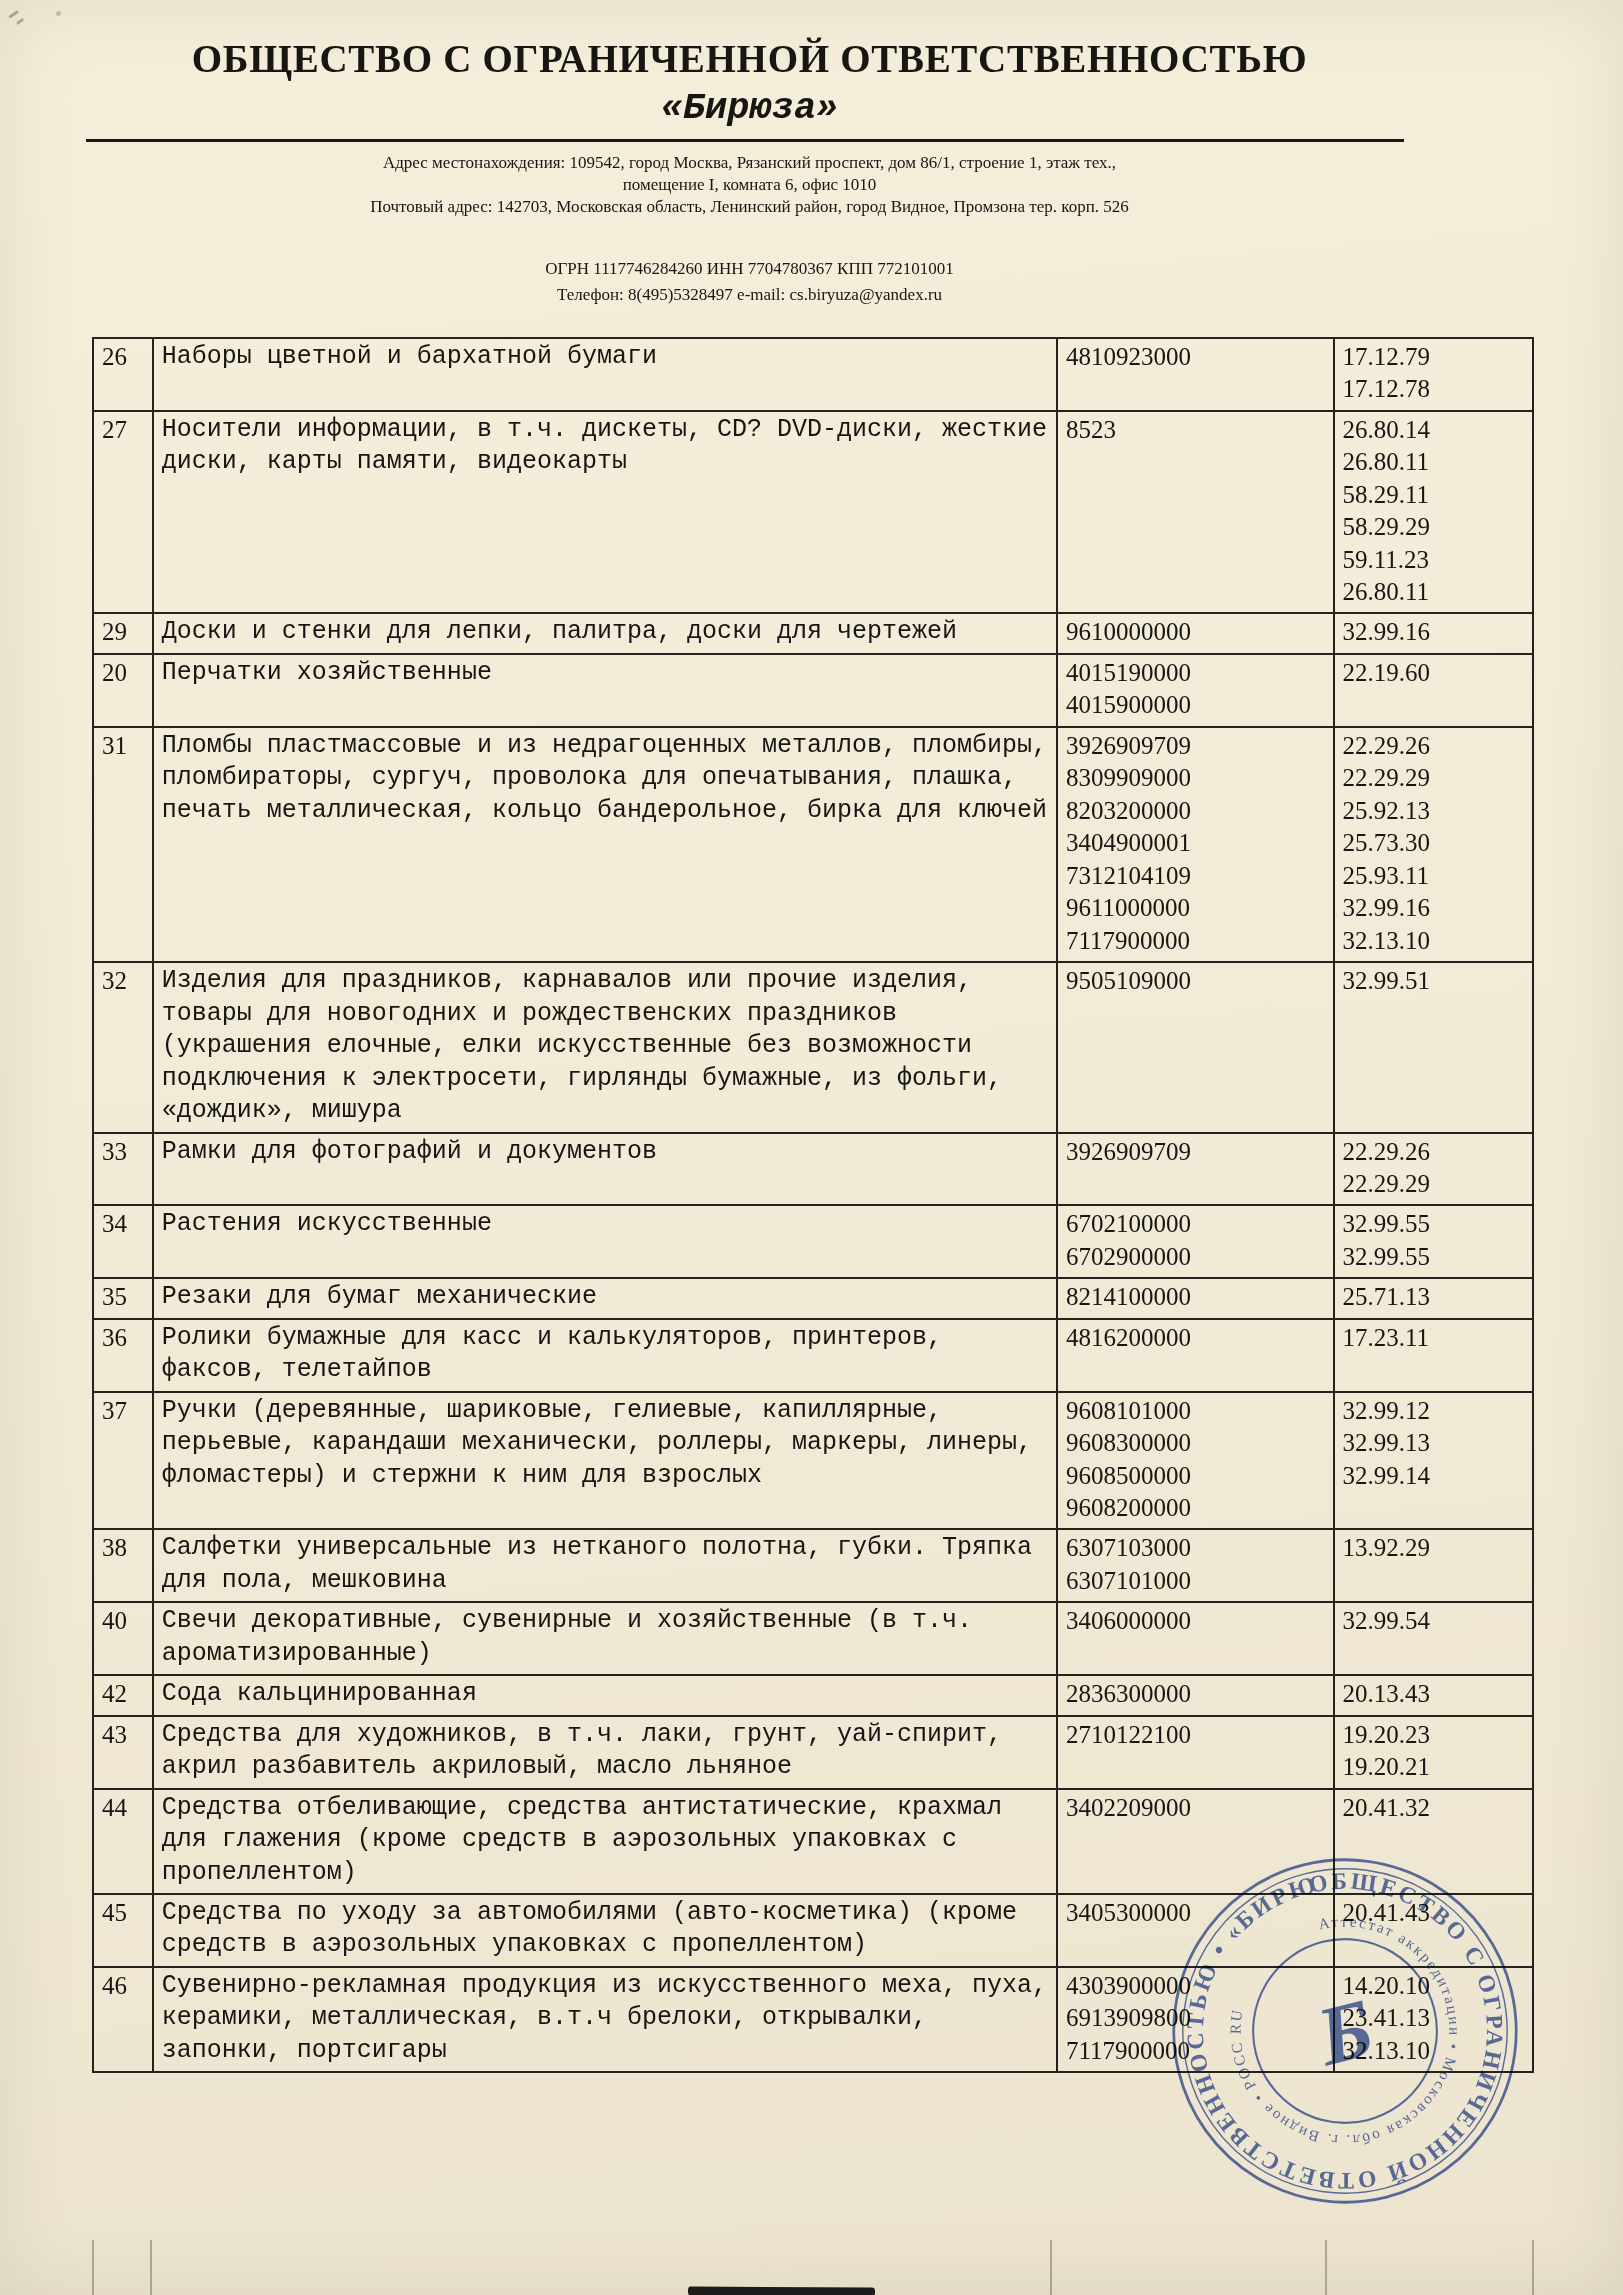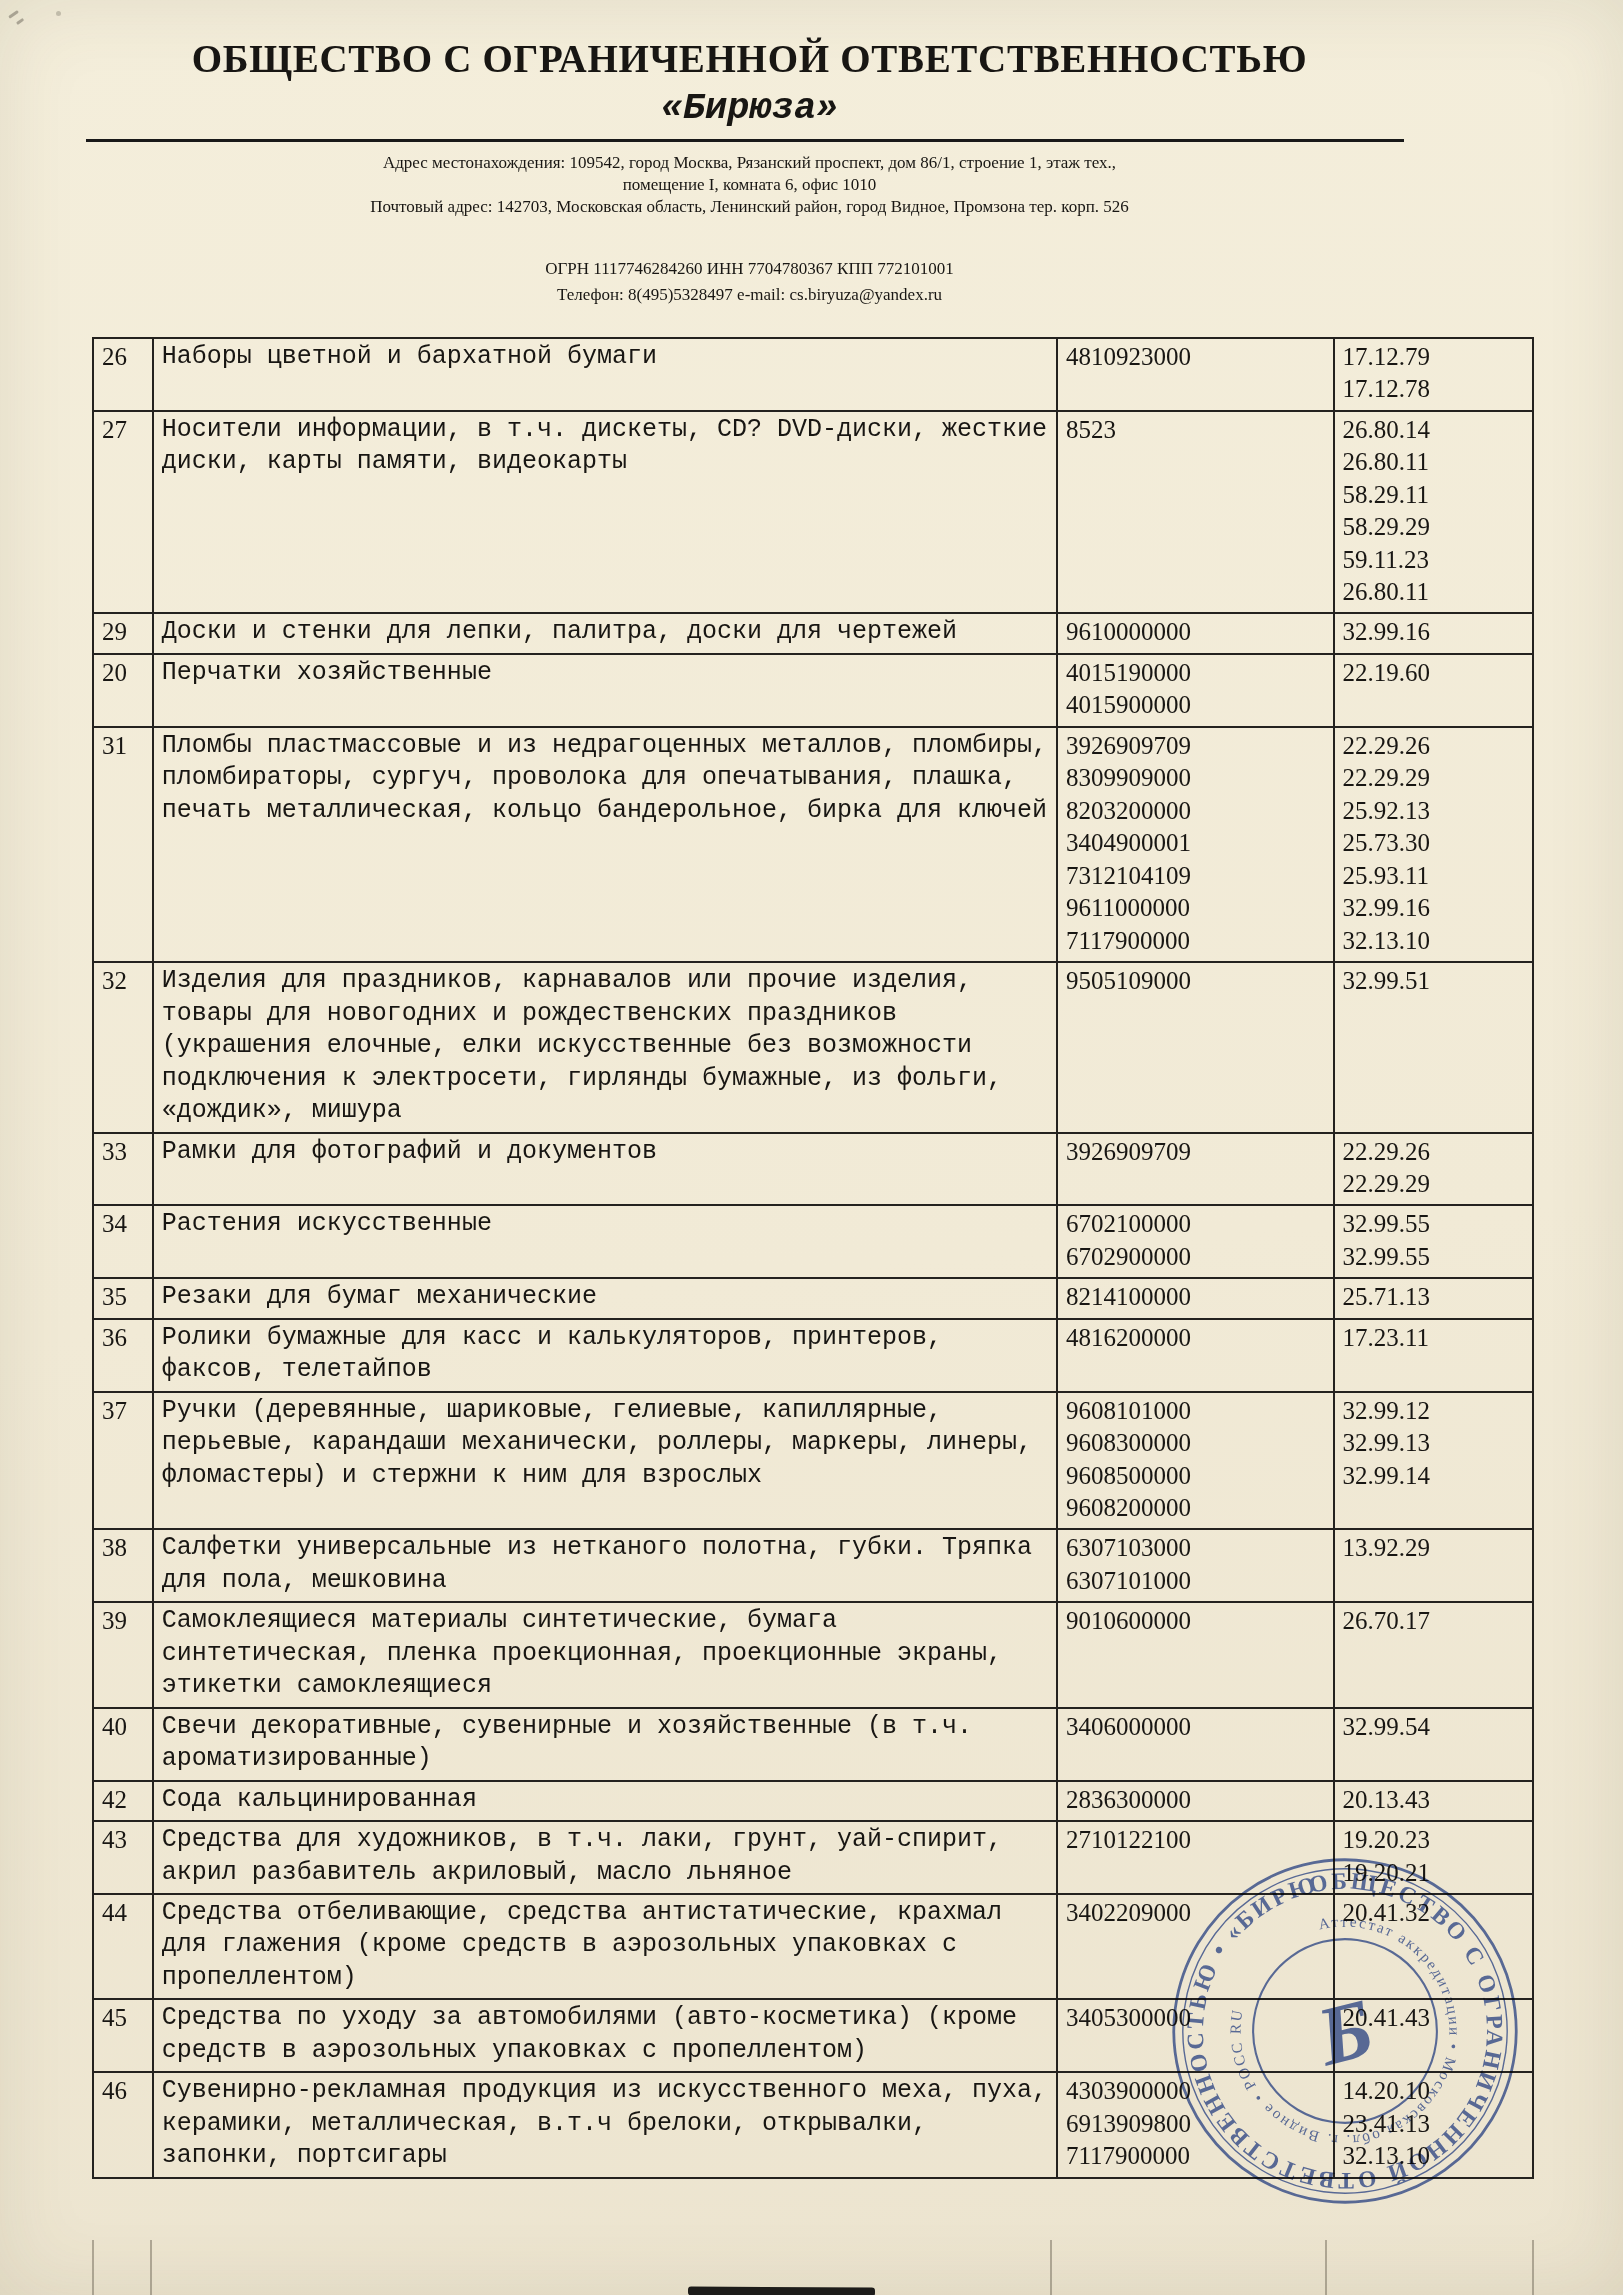--- a/index.html
+++ b/index.html
@@ -171,26 +171,20 @@
 32.99.14</td>
           </tr>
           <tr>
             <td class="col-num">38</td>
             <td class="col-desc">Салфетки универсальные из нетканого полотна, губки. Тряпка для пола, мешковина</td>
             <td class="col-codes">6307103000
 6307101000</td>
             <td class="col-okpd">13.92.29</td>
           </tr>
           <tr>
-            <td class="col-num">39</td>
-            <td class="col-desc">Самоклеящиеся материалы синтетические, бумага синтетическая, пленка проекционная, проекционные экраны, этикетки самоклеящиеся</td>
-            <td class="col-codes">9010600000</td>
-            <td class="col-okpd">26.70.17</td>
-          </tr>
-          <tr>
             <td class="col-num">40</td>
             <td class="col-desc">Свечи декоративные, сувенирные и хозяйственные (в т.ч. ароматизированные)</td>
             <td class="col-codes">3406000000</td>
             <td class="col-okpd">32.99.54</td>
           </tr>
           <tr>
             <td class="col-num">42</td>
             <td class="col-desc">Сода кальцинированная</td>
             <td class="col-codes">2836300000</td>
             <td class="col-okpd">20.13.43</td>

